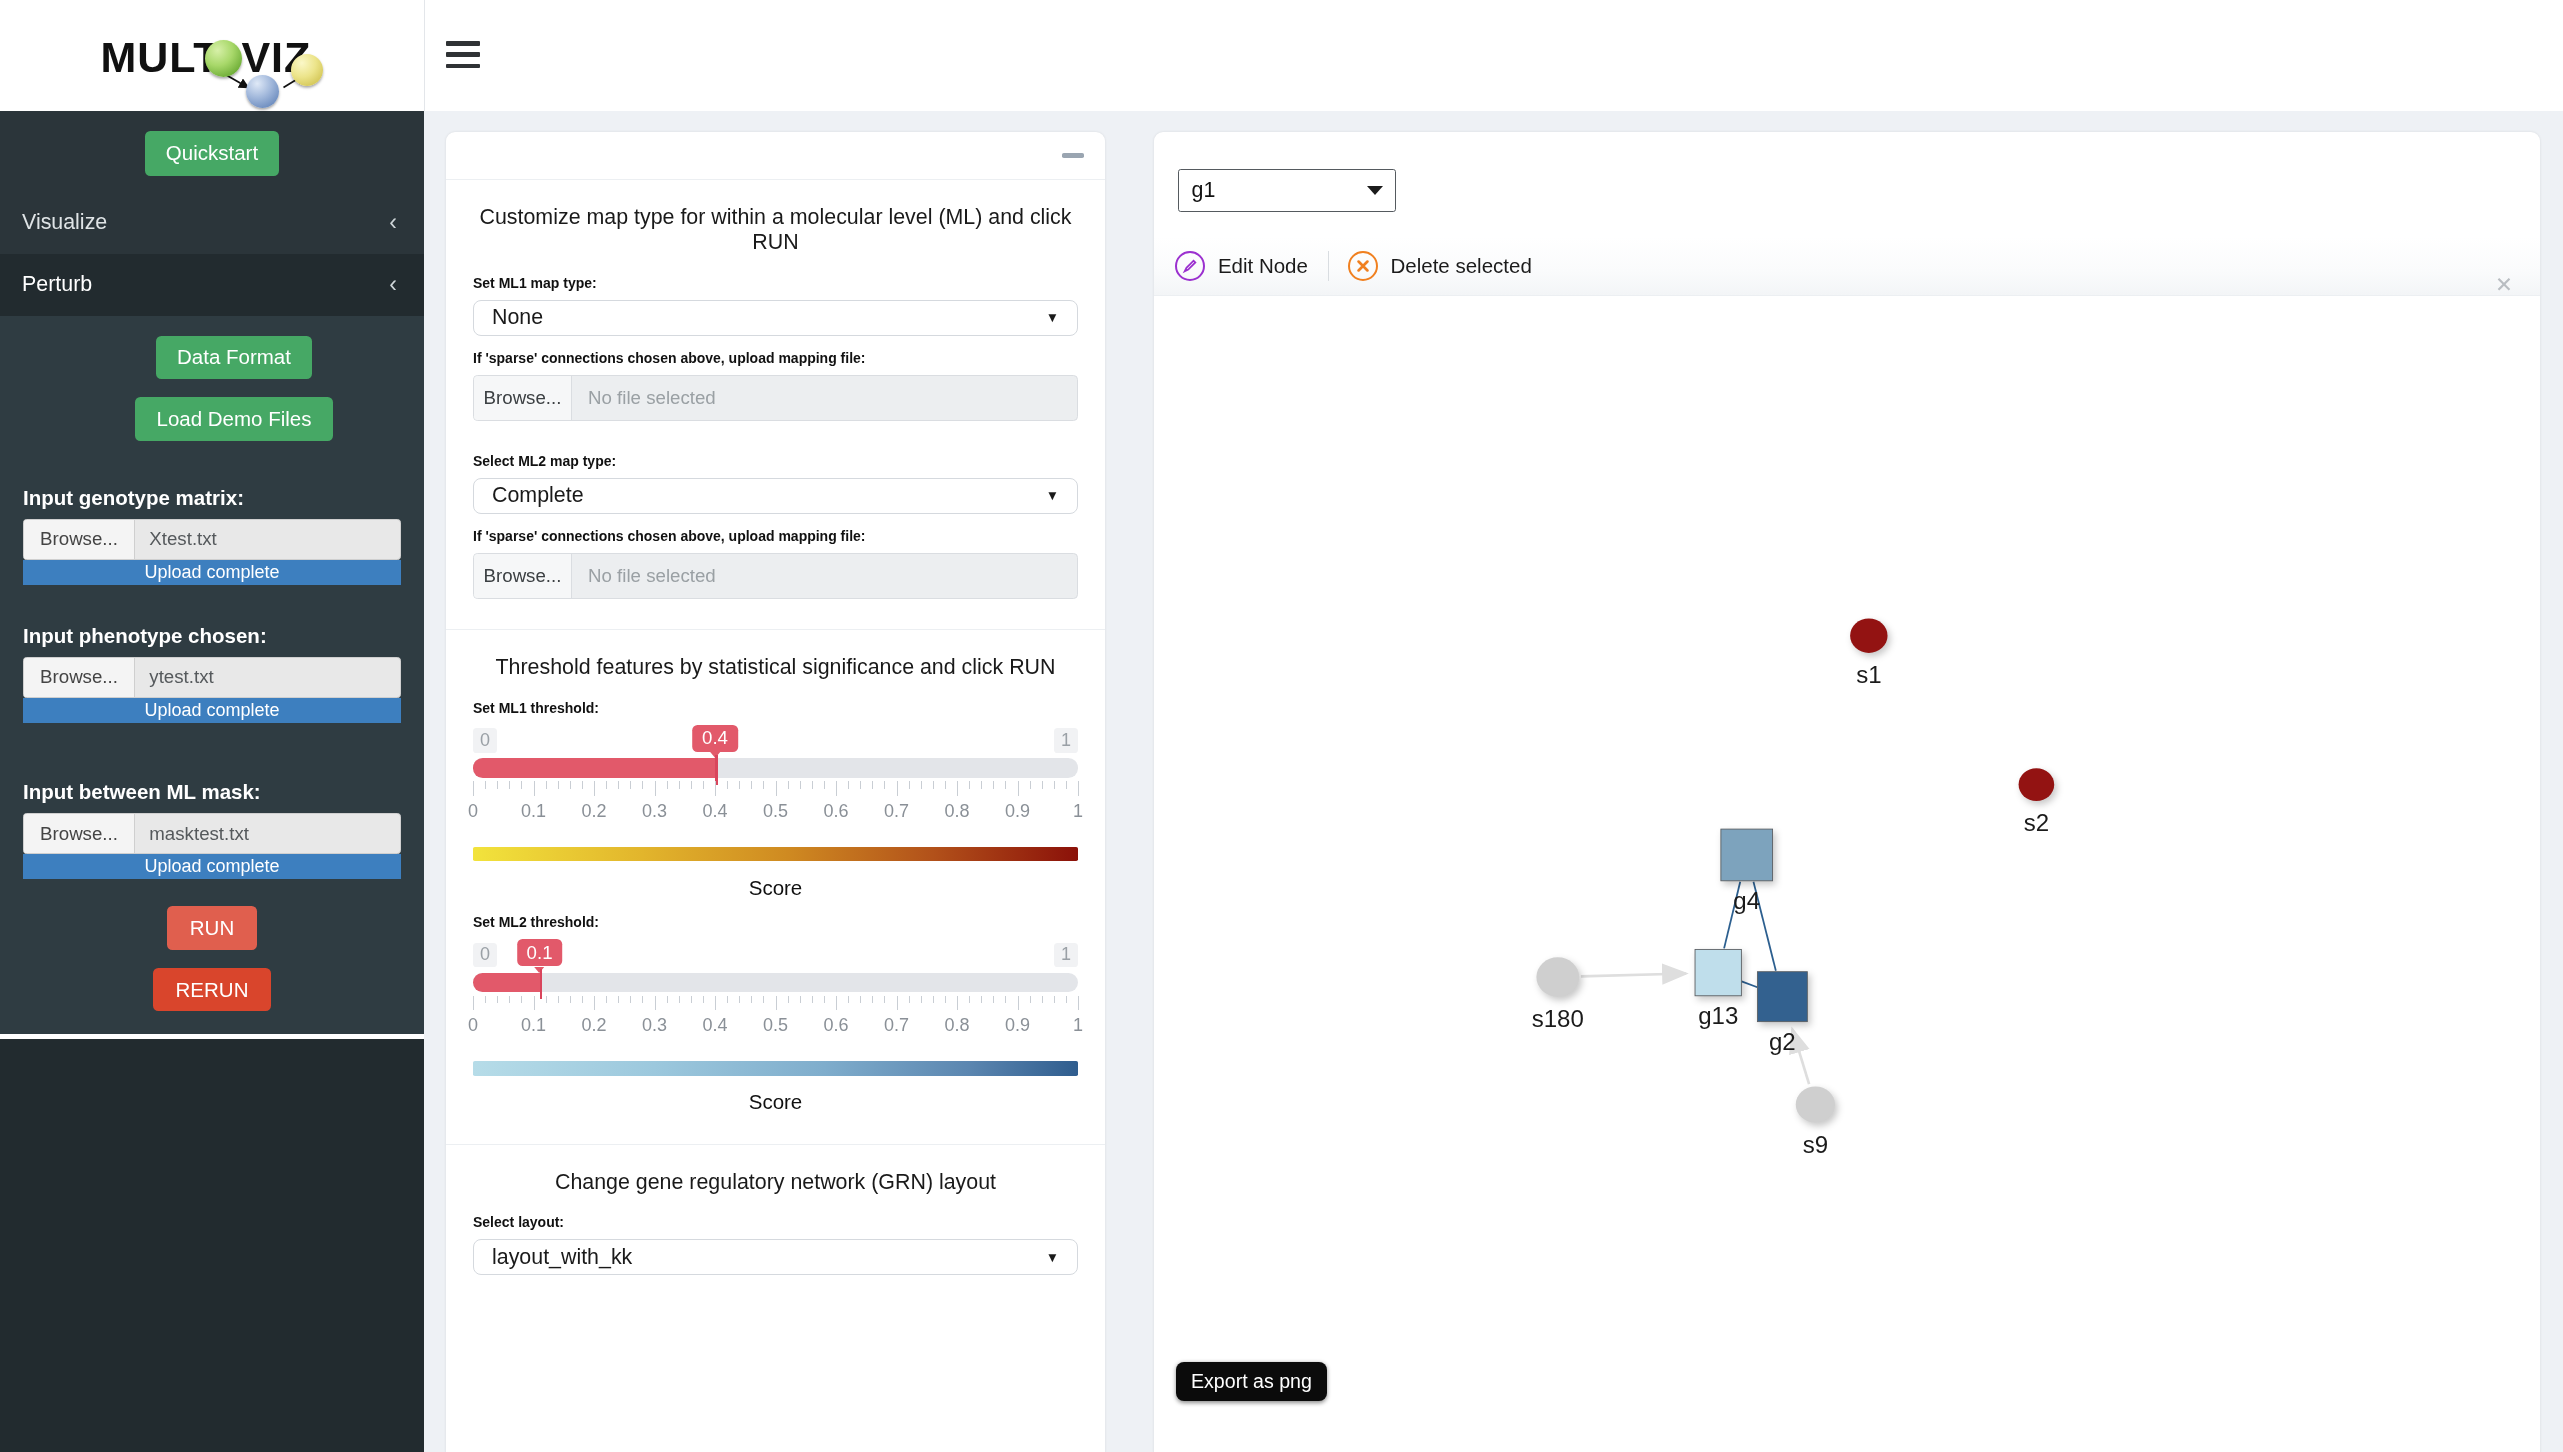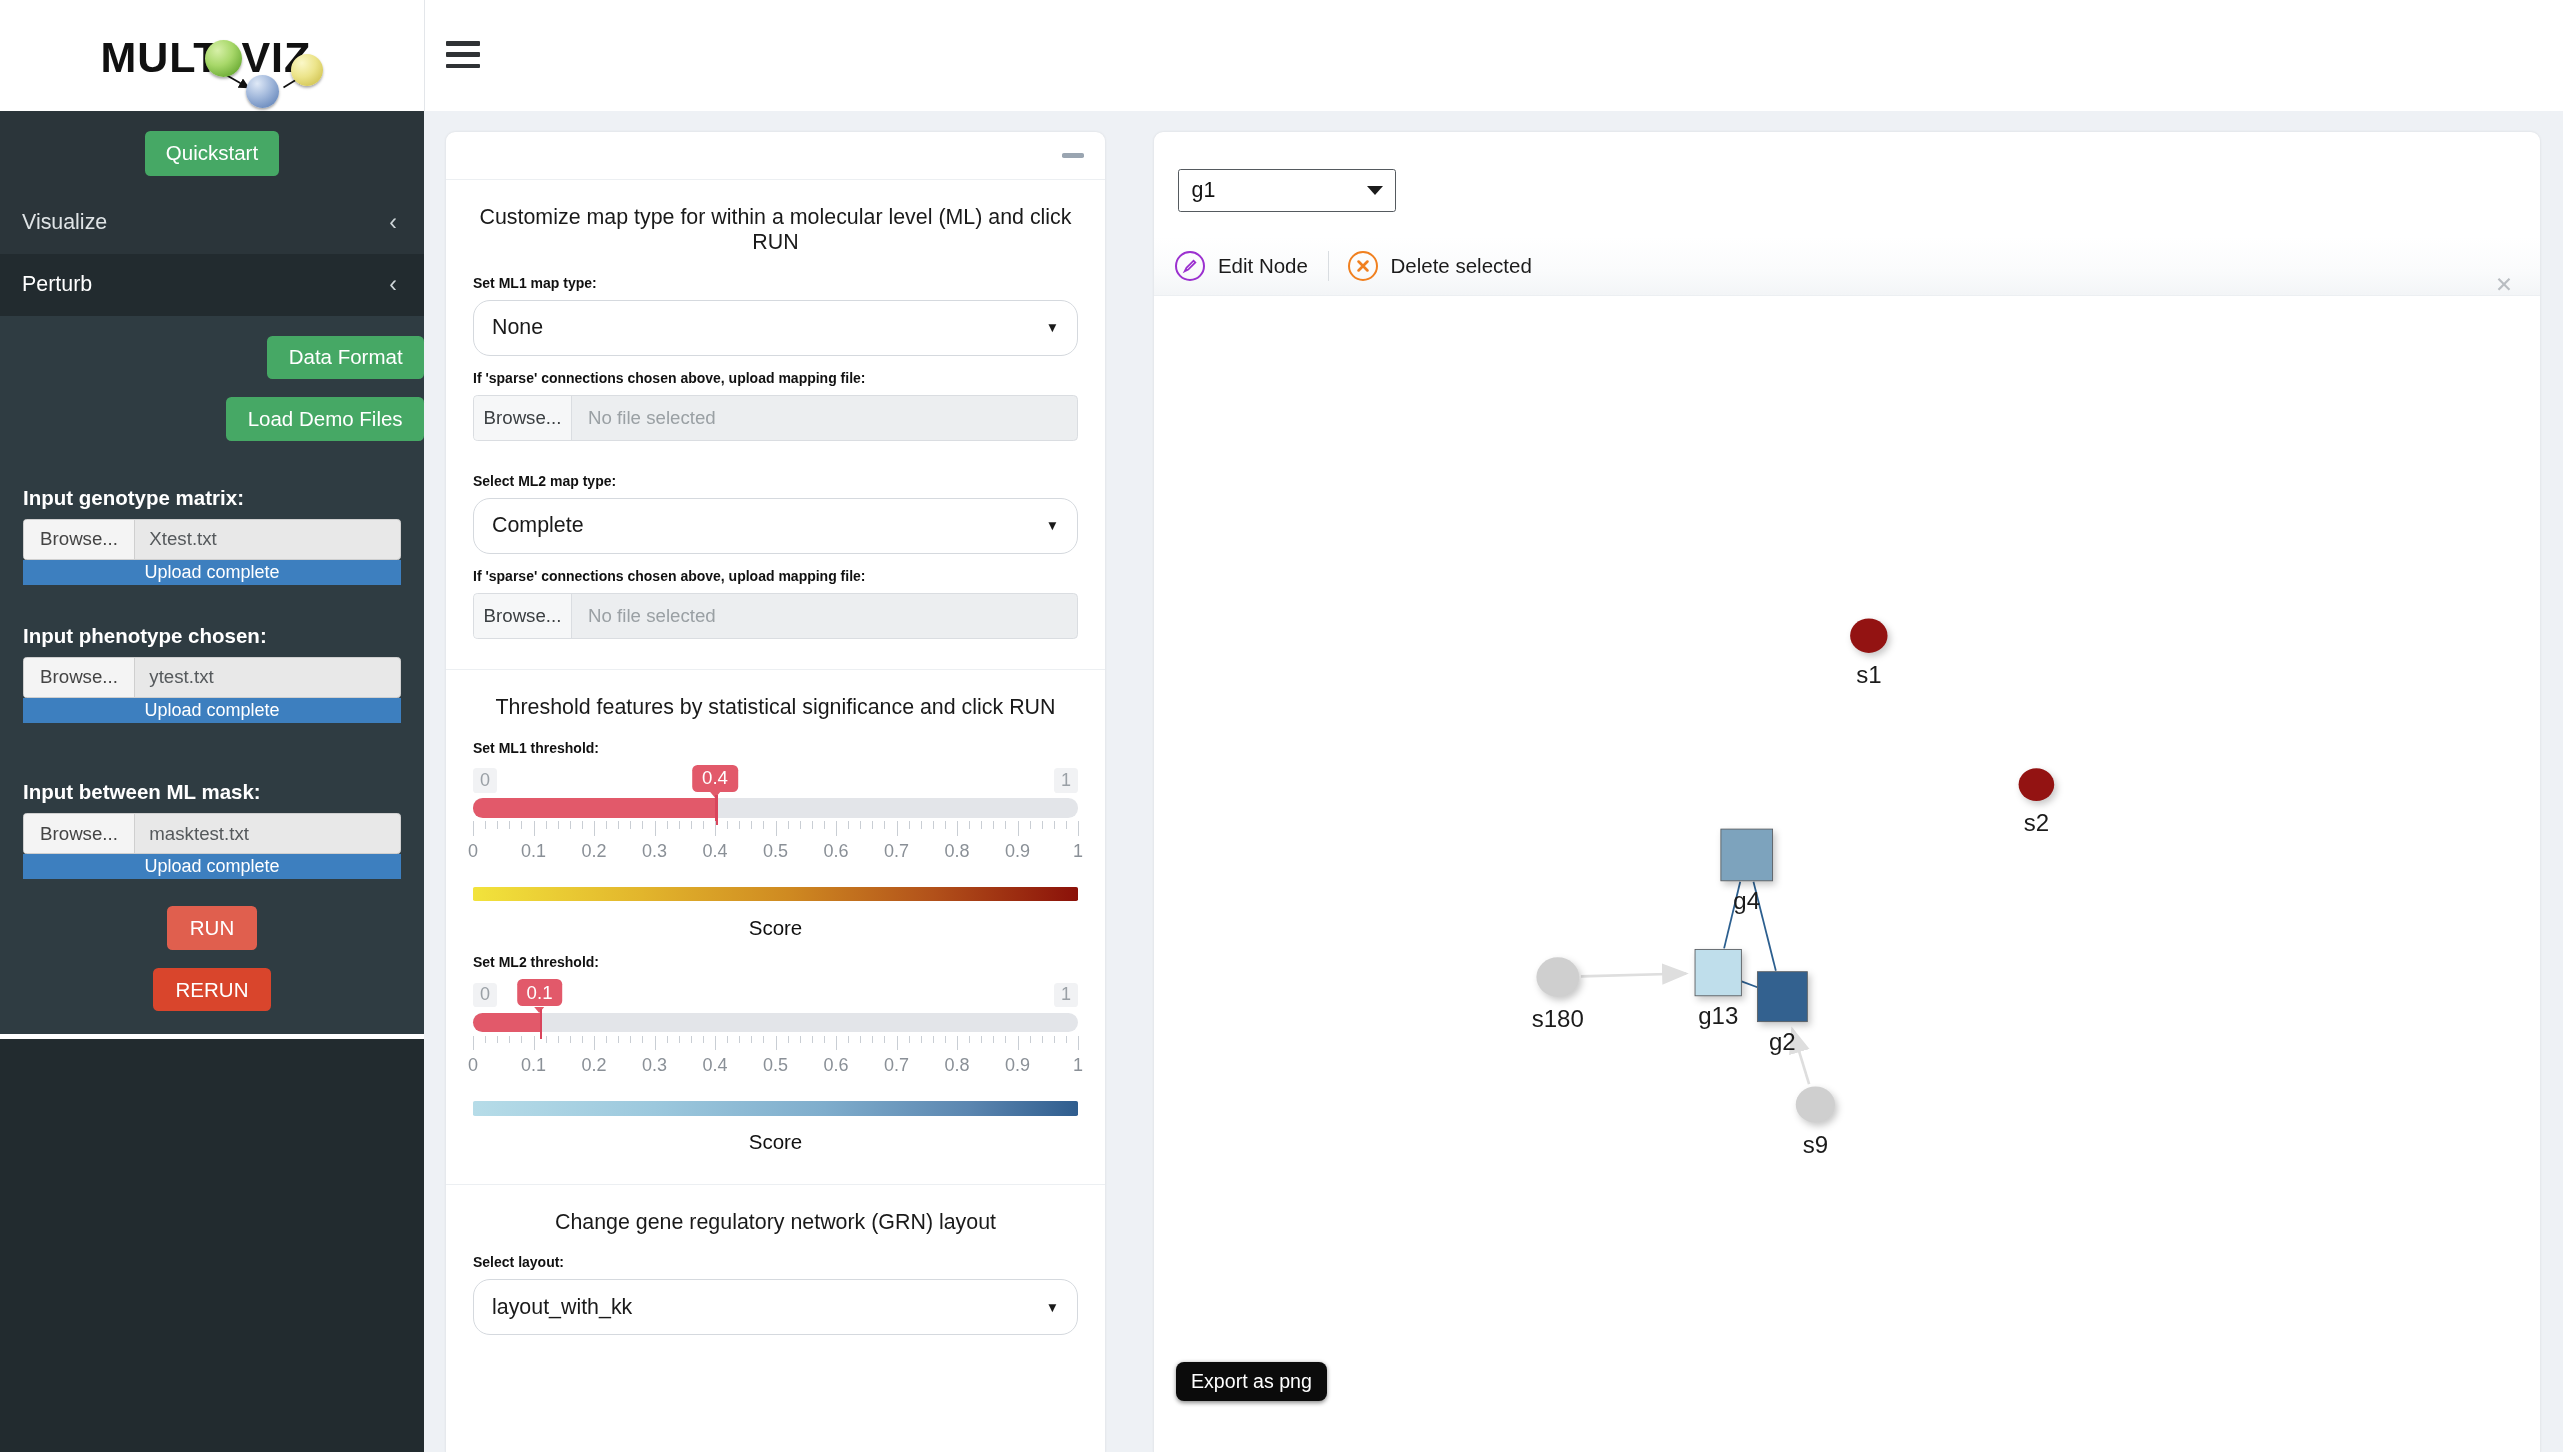--- a/index.html
+++ b/index.html
@@ -56,21 +56,21 @@
   #quickstart-wrap .btn-green { min-width:134px; }
 
   .sb-section {
     height:62px; display:flex; align-items:center; justify-content:space-between;
     padding:0 27px 0 22px; color:#dfe4e6; font-size:21.4px; cursor:pointer;
   }
   .sb-section.active { background:#222b2f; color:#fff; }
   .chev { font-size:23px; color:#cfd6d9; font-family:"Liberation Sans", sans-serif; }
 
   #perturb-panel { background:#2f3c42; padding:19.6px 0 0 0; flex:0 0 auto; }
-  #perturb-panel .row-center { display:flex; justify-content:flex-end; margin-bottom:18px;padding-left:44px; }
+  #perturb-panel .row-center { display:flex; justify-content:center; margin-bottom:18px;padding-left:44px; }
   #perturb-panel .btn-green { min-width:0; padding:9.8px 21.4px; font-size:20.5px; }
 
   .field-label {
     color:#ffffff; font-size:20.5px; font-weight:bold;
     padding:9px 0 9px 23px;
   }
   .fileinput {
     margin:0 23px; background:#e8e8e8; border:0.9px solid #cfcfcf; border-radius:3.6px;
     display:flex; align-items:stretch; height:41px; overflow:hidden;
   }
@@ -135,21 +135,21 @@
   #minimize-icon {
     position:absolute; right:21.4px; top:21.4px; width:21.4px; height:4.5px;
     background:#9aa5b1; border-radius:1.8px; cursor:pointer;
   }
   .card-title {
     text-align:center; font-size:21.4px; color:#1a1a1a; padding:25px 27px 5.3px 27px;
   }
   .blk { padding:0 27px; }
   .blk-label { font-size:14px; font-weight:bold; color:#111; margin:14.3px 0 9px 0; }
   .sel {
-    width:100%; height:56px; border:0.9px solid #d5d9de; border-radius:17px;
+    width:100%; height:36px; border:0.9px solid #d5d9de; border-radius:8px;
     background:#fff; display:flex; align-items:center; justify-content:space-between;
     padding:0 18px; font-size:21.4px; color:#1a1a1a; cursor:pointer;
   }
   .sel .caret { font-size:13.4px; color:#1a1a1a; }
   .fileinput-lt {
     width:100%; height:46px; background:#eceef0; border:0.9px solid #dadde1; border-radius:4.5px;
     display:flex; overflow:hidden;
   }
   .fileinput-lt .browse {
     width:98px; background:#f6f7f8; border-right:0.9px solid #dadde1;

